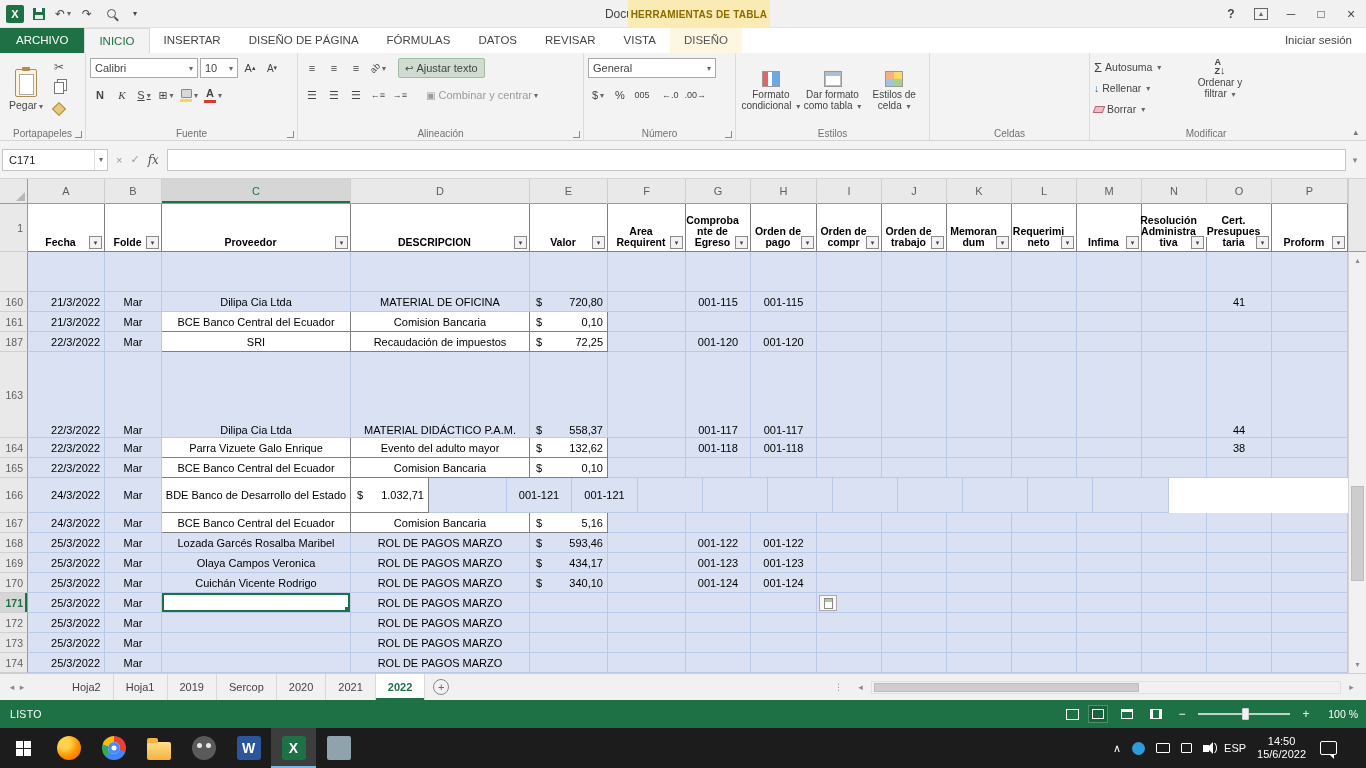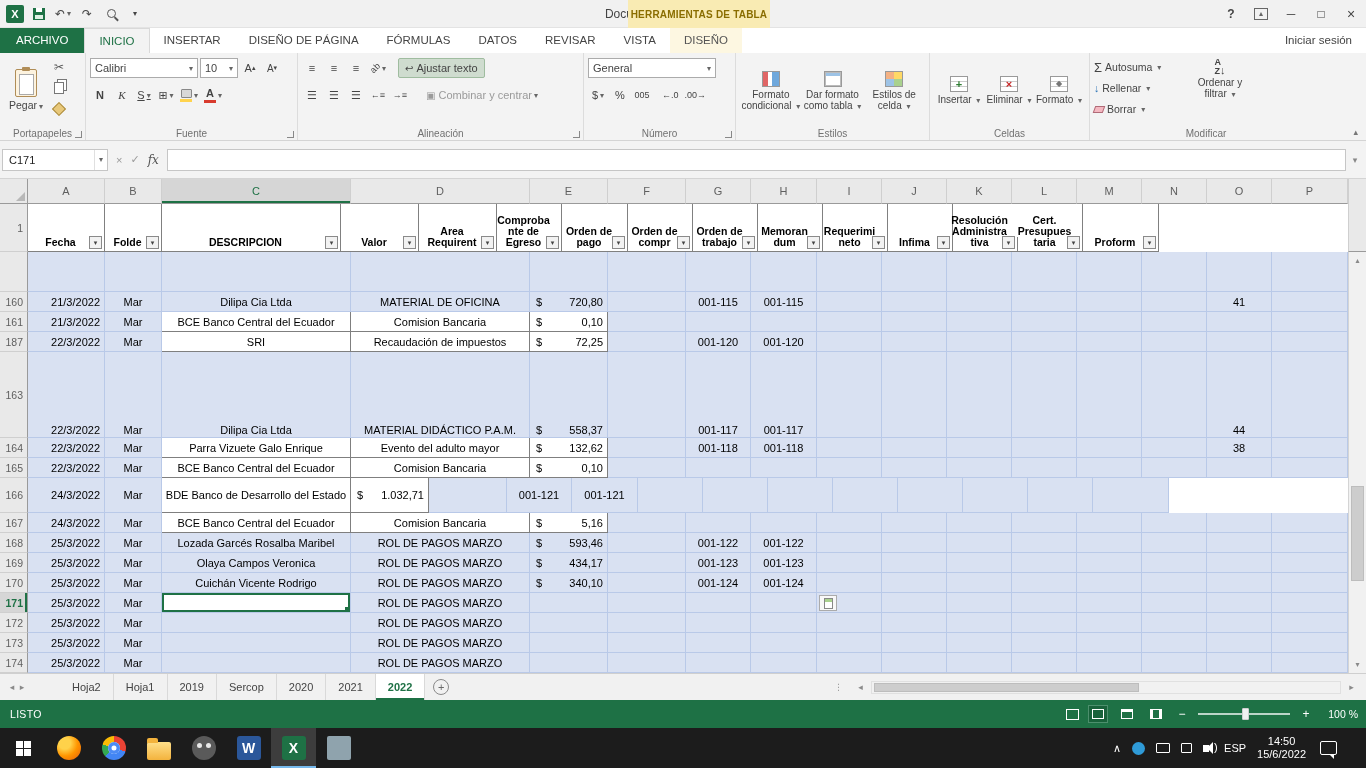--- a/index.html
+++ b/index.html
@@ -353,34 +353,20 @@
           </div>
         <div class="stylebtn">
             <span class="sic cellst"></span>
             <span><span>Estilos de celda</span> <span class="dar">▾</span></span>
           </div>
       </div>
       <div class="rlabel"><span>Estilos</span></div>
     </div>
 
     <div class="rgroup" style="width:160px">
-      <div class="rbody">
-        <div class="stylebtn" style="width:50px">
-            <span class="sic ins"></span>
-            <span><span>Insertar</span> <span class="dar">▾</span></span>
-          </div>
-        <div class="stylebtn" style="width:50px">
-            <span class="sic del"></span>
-            <span><span>Eliminar</span> <span class="dar">▾</span></span>
-          </div>
-        <div class="stylebtn" style="width:50px">
-            <span class="sic fmt"></span>
-            <span><span>Formato</span> <span class="dar">▾</span></span>
-          </div>
-      </div>
       <div class="rlabel"><span>Celdas</span></div>
     </div>
 
     <div class="rgroup" style="width:232px; border-right:none;">
       <div class="rbody">
         <div style="display:flex; flex-direction:column; gap:3px; padding-top:2px; width:94px;">
           <div class="modrow">
               <span class="sigma">Σ</span>
               <span>Autosuma</span>
               <span class="dar">▾</span>
@@ -442,20 +428,24 @@
         <div class="colhead" style="width: 76px;">P</div>
       </div>
     <div class="hrow">
         <div class="rowhead">1</div>
         <div class="hcell" style="width: 77px;">
           <span>Fecha</span>
           <span class="filter-btn">▾</span>
         </div>
         <div class="hcell" style="width: 57px;">
           <span>Folde</span>
+          <span class="filter-btn">▾</span>
+        </div>
+        <div class="hcell" style="width: 189px;">
+          <span>Proveedor</span>
           <span class="filter-btn">▾</span>
         </div>
         <div class="hcell" style="width: 179px;">
           <span>DESCRIPCION</span>
           <span class="filter-btn">▾</span>
         </div>
         <div class="hcell" style="width: 78px;">
           <span>Valor</span>
           <span class="filter-btn">▾</span>
         </div>

